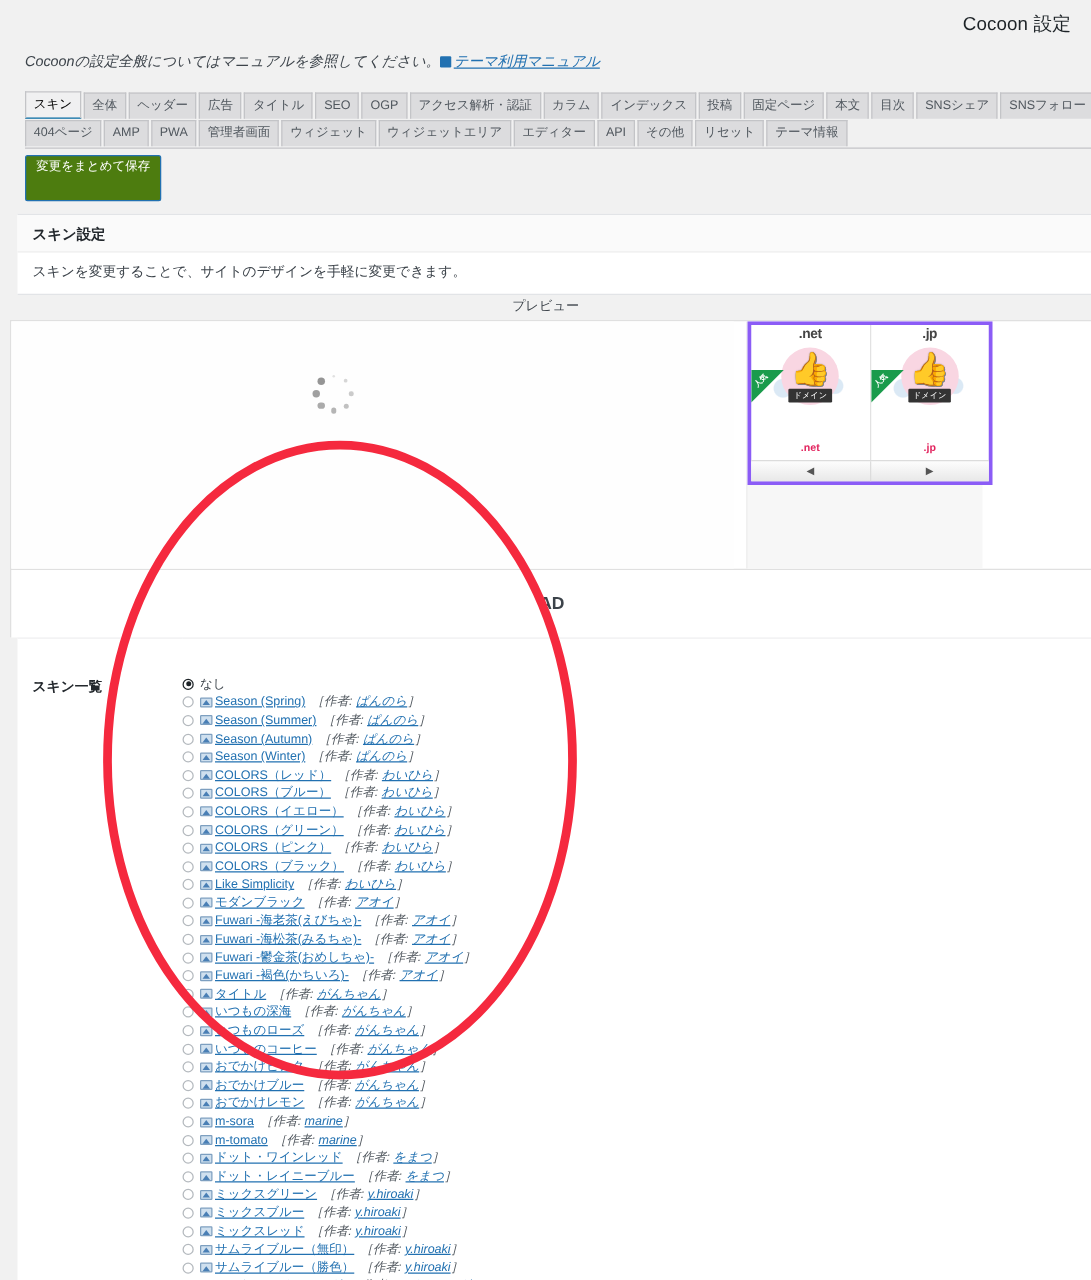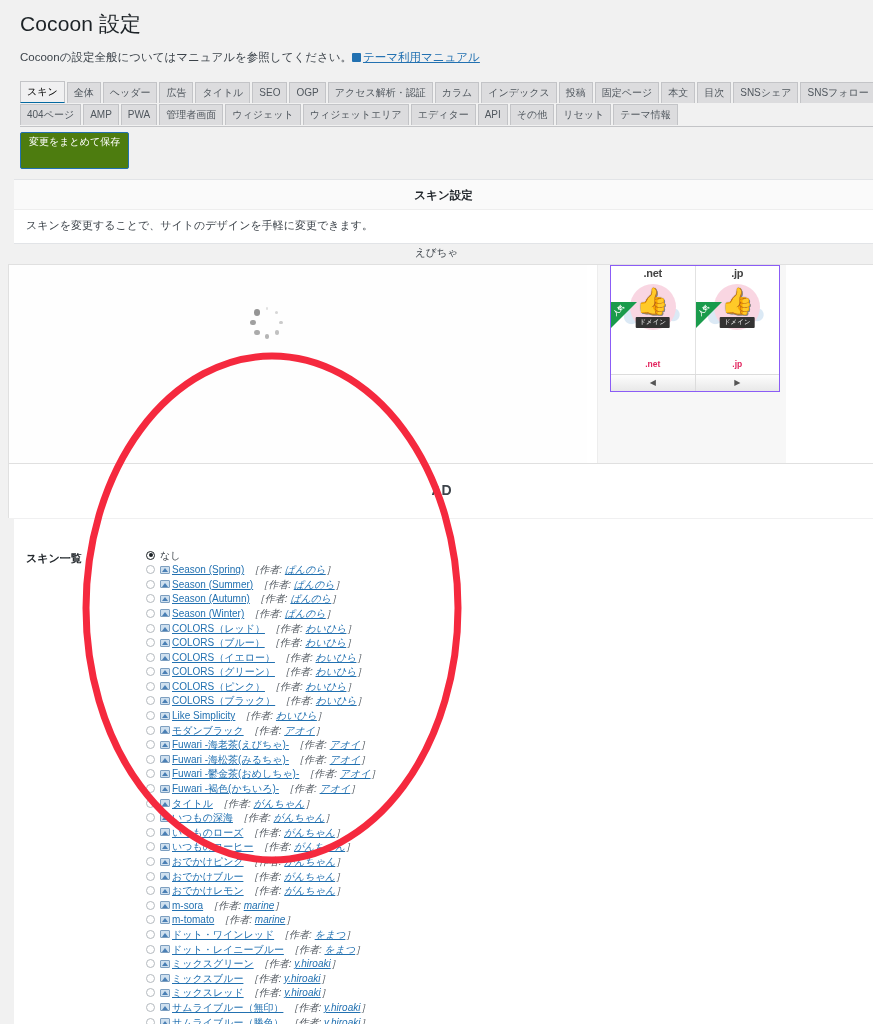--- a/index.html
+++ b/index.html
@@ -14,32 +14,34 @@
     overflow: hidden;
     font-family: "Liberation Sans", "DejaVu Sans", sans-serif;
     font-size: 13px;
     color: #3c434a;
     position: relative;
   }
 
   
   .wrap { padding: 10px 0 0 20px; }
   .page-title {
-    font-size: 21px;
+    font-size: 15px;
     font-weight: 400;
     color: #1d2327;
     margin: 0 16px 9px 0;
     line-height: 1.3;
     letter-spacing: .1px;
+    text-align: right;
   }
   .intro {
     font-size: 11.5px;
     color: #3c434a;
     margin: 12px 0 14px 0;
     line-height: 1.5;
+    font-style: italic;
   }
   .intro a { color: #2271b1; text-decoration: underline; }
   .manual-icon {
     display: inline-block;
     width: 9px; height: 9px;
     background: #2271b1;
     border-radius: 1px;
     margin-right: 2px;
     position: relative;
     top: 1px;
@@ -105,21 +107,20 @@
   .panel-head {
     padding: 8px 12px 6px 12px;
     border-bottom: 1px solid #eee;
     background: #fafafa;
   }
   .panel-head h2 {
     margin: 0;
     font-size: 11.5px;
     font-weight: bold;
     color: #23282d;
-    text-align: center;
   }
   .panel-desc {
     padding: 8px 12px 10px 12px;
     font-size: 11px;
     color: #3c434a;
   }
 
   
   .preview-label {
     text-align: center;
@@ -162,25 +163,25 @@
     position: absolute;
     left: 588px;
     top: 0;
     width: 188px;
     height: 198px;
     background: #f7f7f7;
     border-left: 1px solid #ededed;
   }
   .ad-unit {
     position: absolute;
-    left: 12px;
+    left: 0;
     top: 0;
-    width: 170px;
+    width: 196px;
     background: #fff;
-    border: 1px solid #8b5cf6;
+    border: 3px solid #8b5cf6;
     box-sizing: border-box;
   }
   .ad-cards { display: flex; height: 108px; }
   .ad-card {
     flex: 1;
     position: relative;
     border-right: 1px solid #e2e2e2;
     overflow: hidden;
   }
   .ad-card:last-child { border-right: none; }
@@ -439,21 +440,21 @@
   </div>
 </div>
 
 <div class="panel">
   <div class="panel-head">
     <h2>スキン設定</h2>
   </div>
   <div class="panel-desc">スキンを変更することで、サイトのデザインを手軽に変更できます。</div>
 </div>
 
-<div class="preview-label">えびちゃ</div>
+<div class="preview-label">プレビュー</div>
 
 <div class="preview-box">
   <div class="preview-main">
     <div class="spinner" id="spinner">
         <i style="width: 2.5px; height: 2.5px; left: 18.75px; top: 4.75px; opacity: 0.25;"></i>
         <i style="width: 3.0625px; height: 3.0625px; left: 28.3682px; top: 8.56926px; opacity: 0.34;"></i>
         <i style="width: 3.625px; height: 3.625px; left: 32.1875px; top: 18.1875px; opacity: 0.44;"></i>
         <i style="width: 4.1875px; height: 4.1875px; left: 27.8057px; top: 27.8057px; opacity: 0.53;"></i>
         <i style="width: 4.75px; height: 4.75px; left: 17.625px; top: 31.625px; opacity: 0.63;"></i>
         <i style="width: 5.3125px; height: 5.3125px; left: 7.44426px; top: 27.2432px; opacity: 0.72;"></i>

